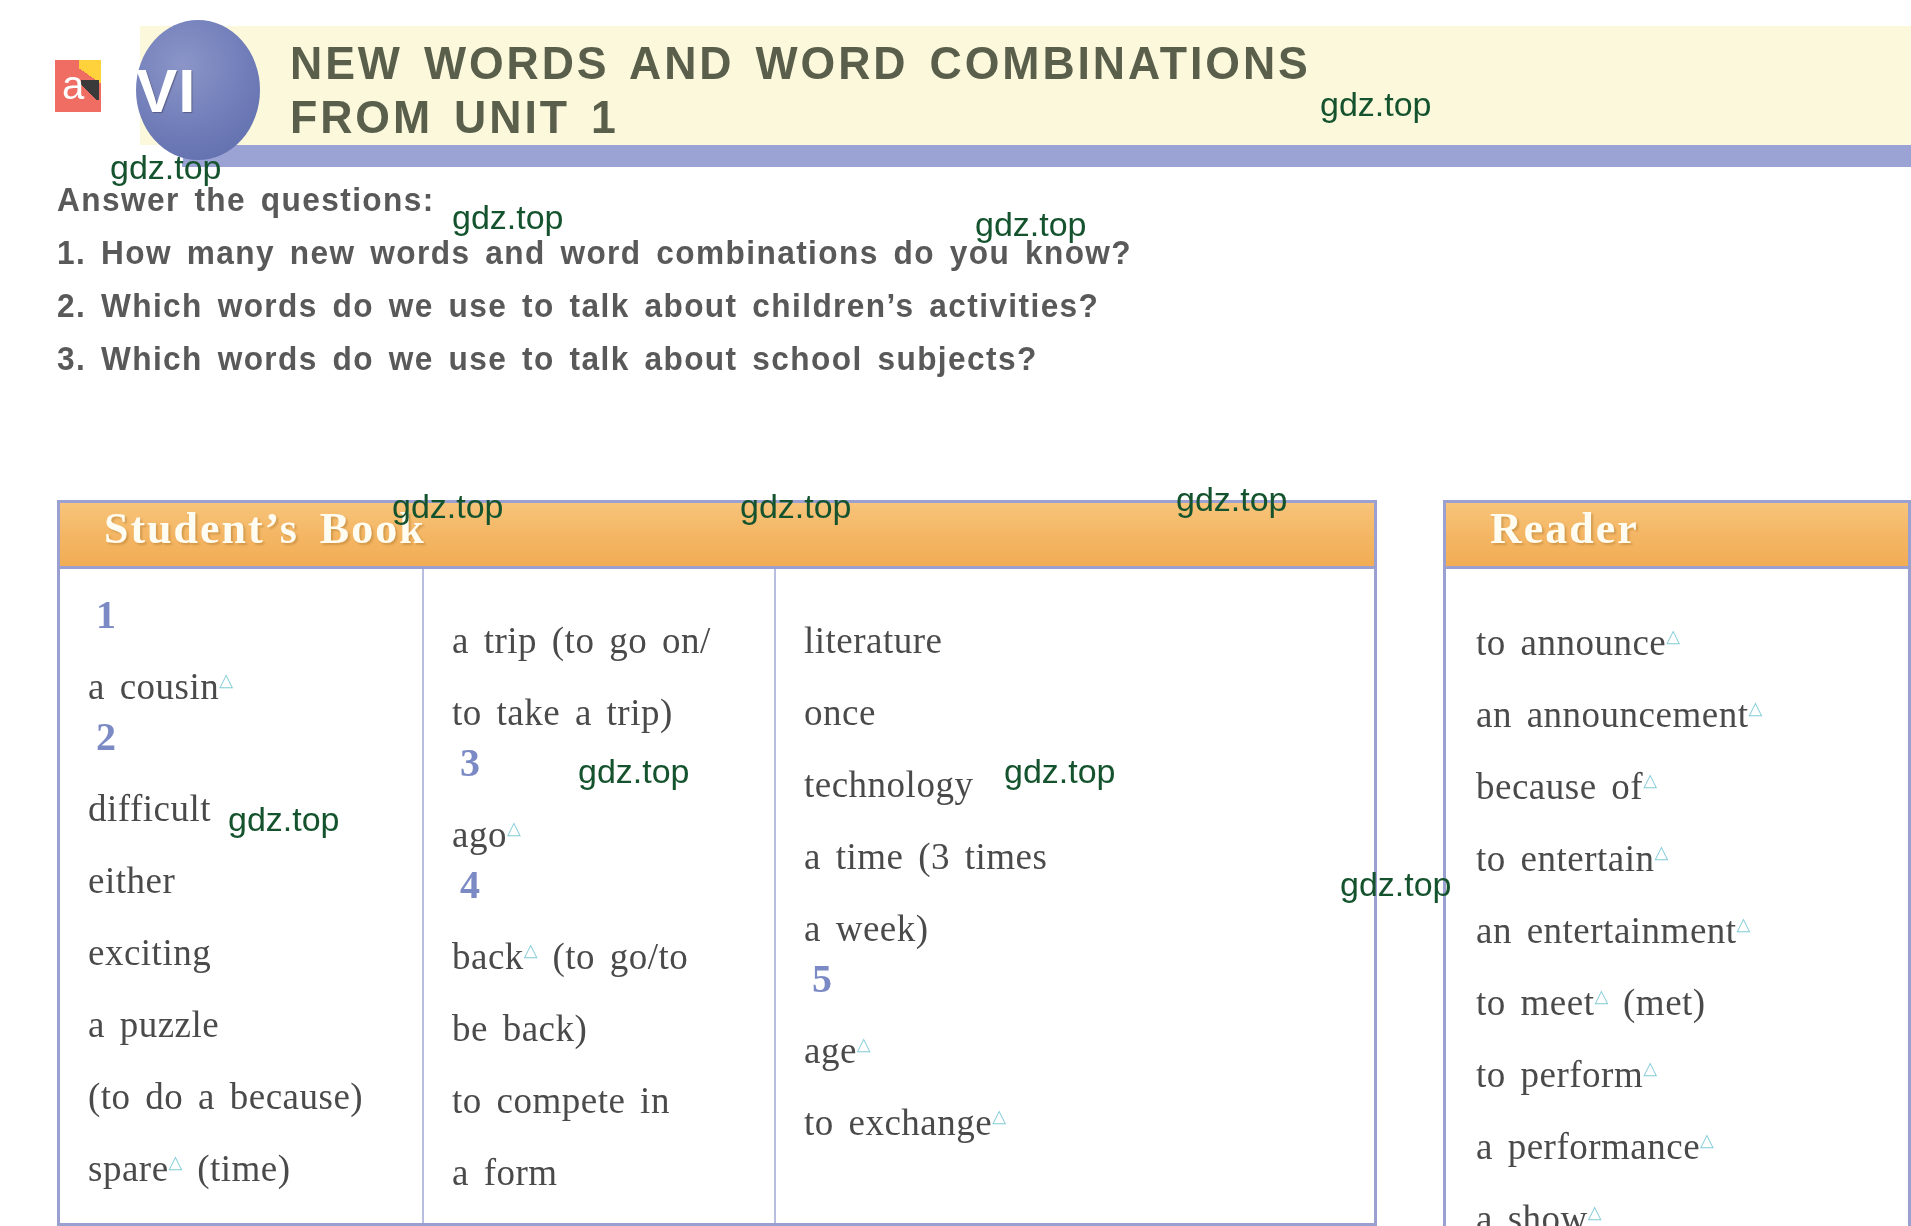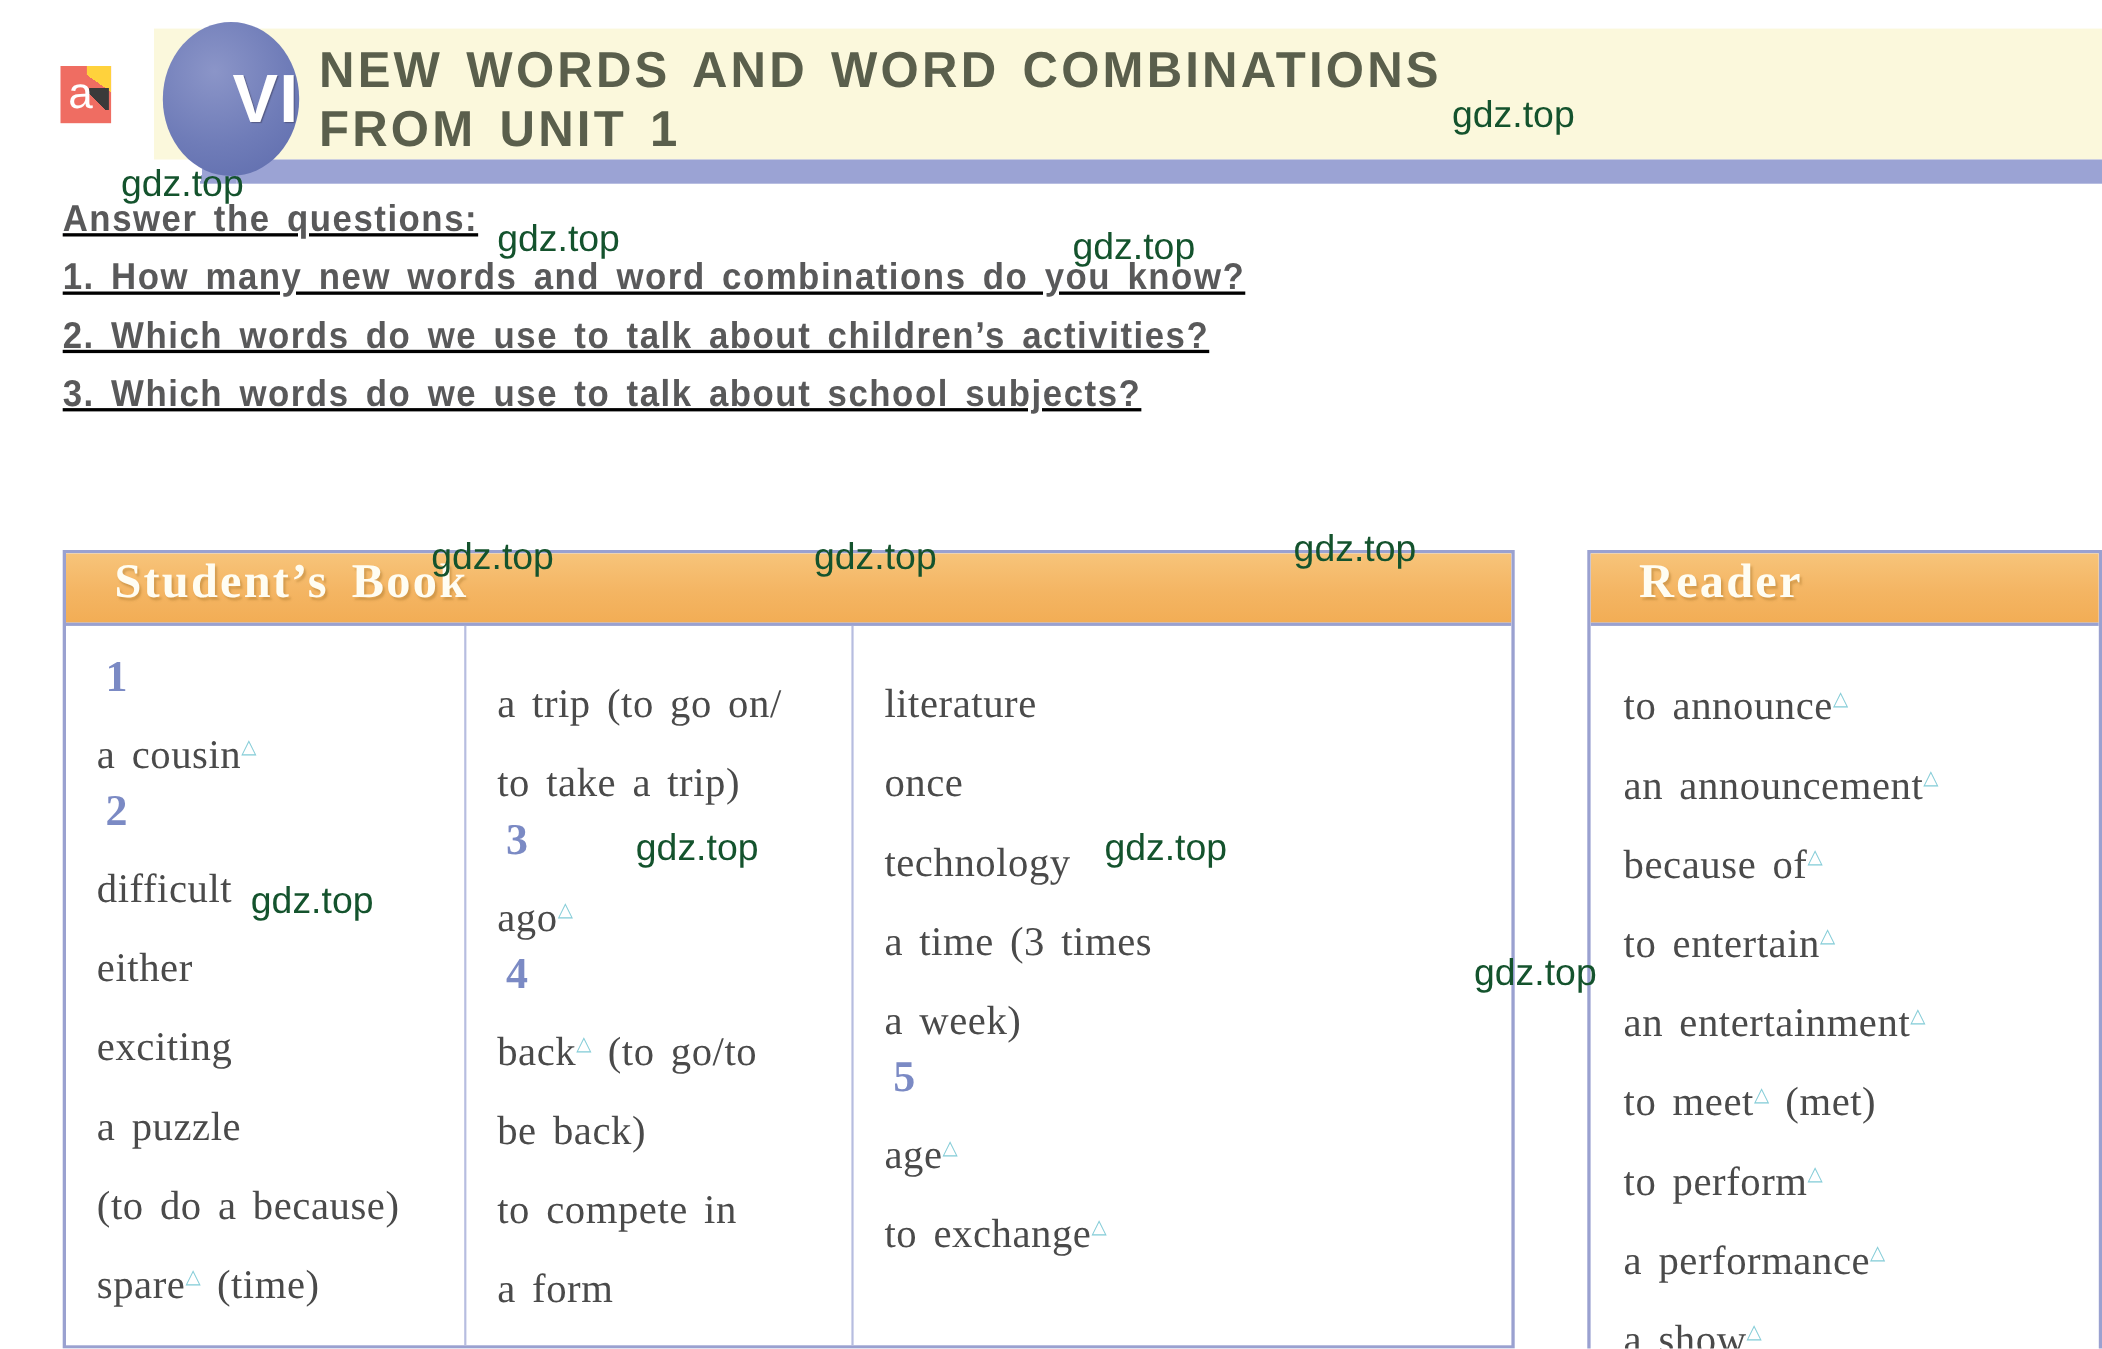--- a/index.html
+++ b/index.html
@@ -22,24 +22,24 @@
   #header-underbar {
     position:absolute; left:215px; top:145px; width:1696px; height:22px;
     background:#9ba3d4;
   }
   #header-underbar::after{
     content:""; position:absolute; left:-60px; top:0; width:60px; height:22px;
     background:linear-gradient(100deg, transparent 48%, #9ba3d4 48%);
   }
 
   #roman-badge {
-    position:absolute; left:148px; top:20px; width:124px; height:140px;
+    position:absolute; left:136px; top:20px; width:124px; height:140px;
     border-radius:50%;
     background:radial-gradient(circle at 38% 32%, #8b95c8 0%, #6f7cb8 55%, #5d6bac 100%);
-    display:flex; align-items:center; justify-content:flex-end;
+    display:flex; align-items:center; justify-content:flex-start;
   }
   #roman-badge span {
     color:#ffffff;
     font-family:"Liberation Sans", sans-serif;
     font-weight:bold;
     font-size:62px;
     letter-spacing:1px;
     text-shadow:1px 1px 1px rgba(60,60,90,.55);
   }
 
@@ -69,21 +69,21 @@
     font-weight:bold;
     font-size:46px;
     line-height:54px;
     letter-spacing:3px;
     word-spacing:6px;
     transform:scaleX(.97);
     transform-origin:left top;
   }
 
   
-  #questions { position:absolute; left:57px; top:180px; width:1500px;text-decoration:underline; }
+  #questions { position:absolute; left:57px; top:180px; width:1500px; }
   .q-intro, .q-line {
     color:#59595a;
     font-family:"Liberation Sans", sans-serif;
     font-weight:bold;
     font-size:34px;
     letter-spacing:1.5px;
     word-spacing:5px;
     white-space:nowrap;
     transform:scaleX(.93);
     transform-origin:left center;

